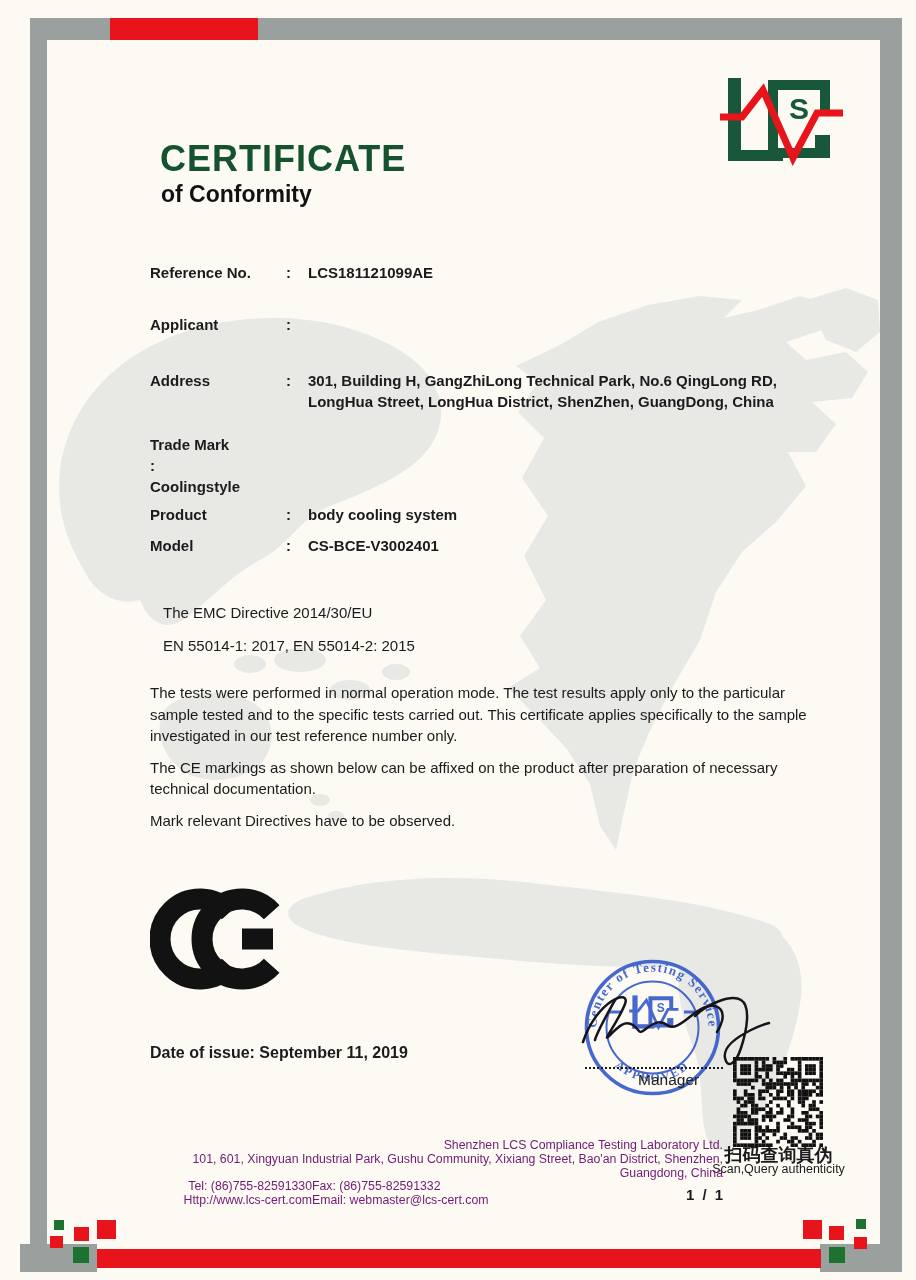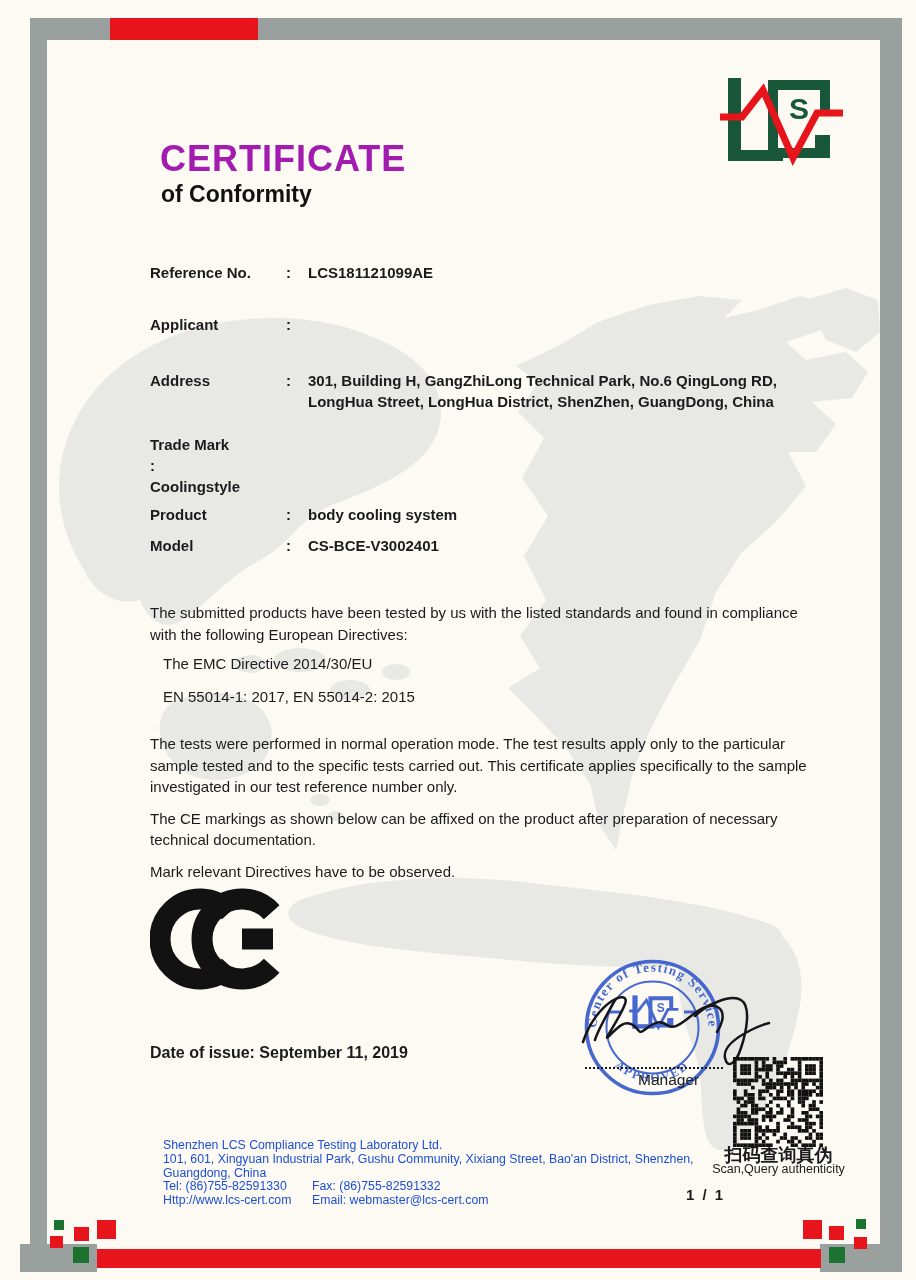--- a/index.html
+++ b/index.html
@@ -18,21 +18,21 @@
   .br-block{left:820px;top:1244px;width:82px;height:28px;background:var(--frame_gray,#9aa09d);}
   .red-bar{left:97px;top:1249px;width:724px;height:19px;background:var(--accent_red,#e8141b);}
   .sq{position:absolute;}
   .sq.red{background:var(--accent_red,#e8141b);}
   .sq.green{background:var(--square_green,#1e7230);}
   
   .world-map{left:0;top:0;width:916px;height:1280px;opacity:.55;}
   
   .lcs-logo{left:712px;top:72px;width:140px;height:95px;}
   
-  .title{left:160px;top:138px;font-size:36px;font-weight:bold;letter-spacing:1px;color:#a21caf;}
+  .title{left:160px;top:138px;font-size:36px;font-weight:bold;letter-spacing:1px;color:#14532d;}
   .subtitle{left:161px;top:181px;font-size:23px;font-weight:bold;color:#111;}
   
   .fields{left:150px;top:260px;width:690px;height:330px;}
   .frow{position:absolute;left:0;display:flex;font-size:15px;font-weight:bold;line-height:21px;}
   .flabel{width:136px;flex:none;}
   .fcolon{width:22px;flex:none;}
   .fvalue{width:512px;}
   .r0{top:2px;}.r1{top:54px;}.r2{top:110px;}.r3{top:174px;flex-direction:column;}.r4{top:244px;}.r5{top:275px;}
   
   .bodytext{left:150px;top:602px;width:700px;font-size:15px;line-height:21.5px;}
@@ -45,21 +45,21 @@
   .date-issue{left:150px;top:1044px;font-size:16px;font-weight:bold;}
   .stamp{left:580px;top:955px;width:145px;height:145px;opacity:.88;}
   .signature{left:545px;top:970px;width:240px;height:100px;}
   .dotline{left:585px;top:1053px;width:138px;height:14px;border-bottom:2.5px dotted #1a1a1a;}
   .manager{left:638px;top:1071px;font-size:15.5px;color:#222;}
   .qr{left:733px;top:1057px;width:90px;height:90px;}
   .qr-captions{left:696px;top:1148px;width:165px;text-align:center;}
   .qr-cn{font-size:18px;font-weight:bold;line-height:14px;}
   .qr-en{font-size:12.5px;line-height:15px;}
   
-  .footer{left:163px;top:1139px;width:560px;font-size:12.3px;line-height:13.8px;color:#1d4ed8;}
+  .footer{left:163px;top:1139px;width:560px;font-size:12.3px;line-height:13.8px;color:#701a75;text-align:right;}
   .frow2{display:flex;}
   .fcol1{width:149px;flex:none;}
   .page-number{left:686px;top:1186px;font-size:15px;font-weight:bold;letter-spacing:2px;}
 </style>
 </head>
 <body>
 
 <div class="page">
 
   <svg class="abs world-map" viewBox="0 0 916 1280" aria-hidden="true">
@@ -139,24 +139,20 @@
       <span class="fvalue">body cooling system</span>
     </div>
     <div class="frow r5">
       <span class="flabel">Model</span>
       <span class="fcolon">:</span>
       <span class="fvalue">CS-BCE-V3002401</span>
     </div>
   </div>
 
   <div class="abs bodytext">
-    <div class="para mb8">
-      <div>The submitted products have been tested by us with the listed standards and found in compliance</div>
-      <div>with the following European Directives:</div>
-    </div>
     <div class="para bold mb11">The EMC Directive 2014/30/EU</div>
     <div class="para bold mb26">EN 55014-1: 2017, EN 55014-2: 2015</div>
     <div class="para mb10">
       <div>The tests were performed in normal operation mode. The test results apply only to the particular</div>
       <div>sample tested and to the specific tests carried out. This certificate applies specifically to the sample</div>
       <div>investigated in our test reference number only.</div>
     </div>
     <div class="para mb10">
       <div>The CE markings as shown below can be affixed on the product after preparation of necessary</div>
       <div>technical documentation.</div>

